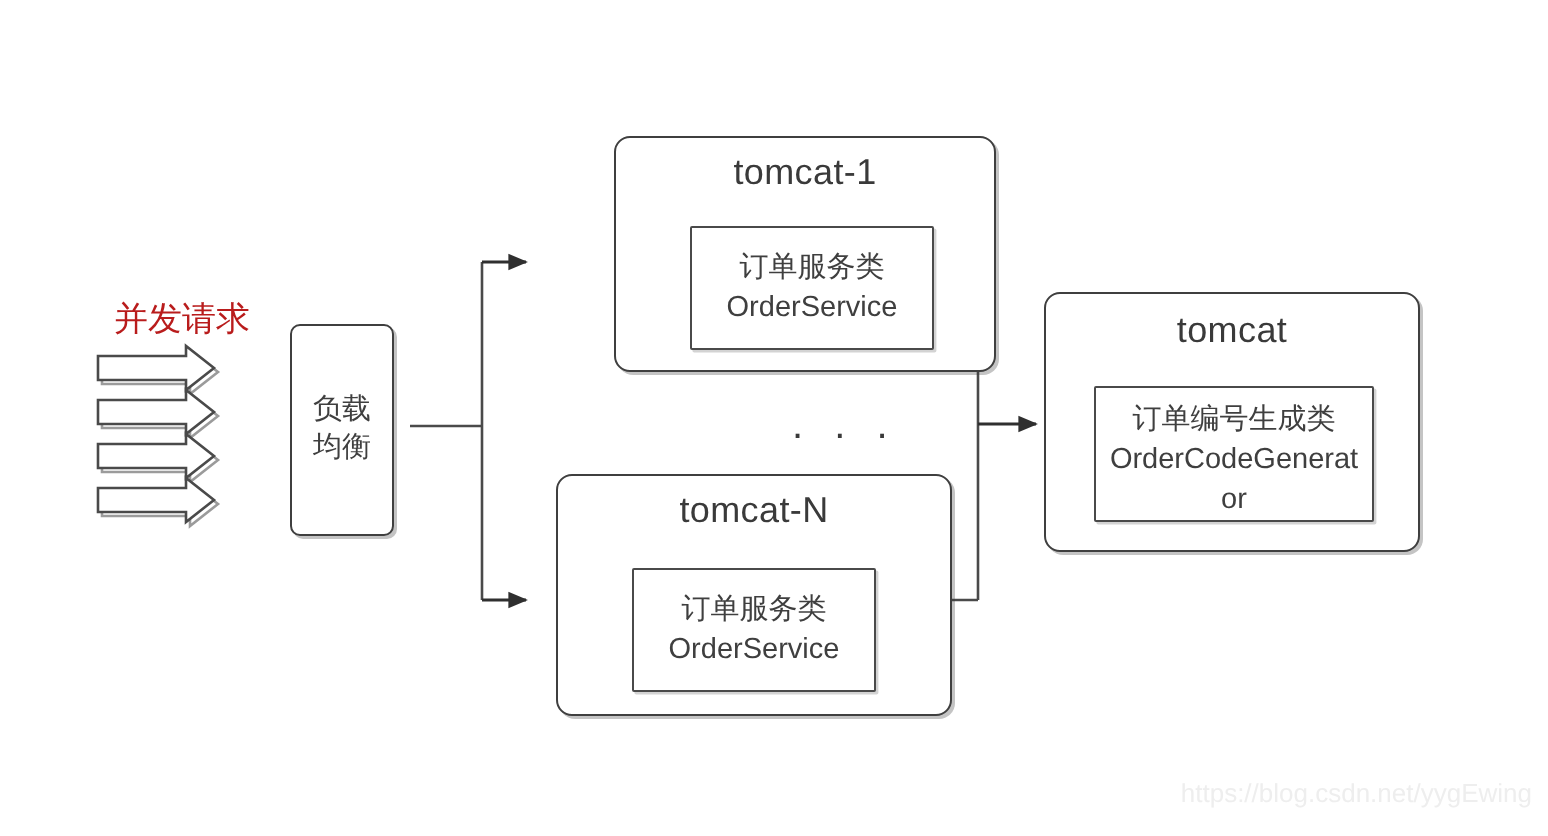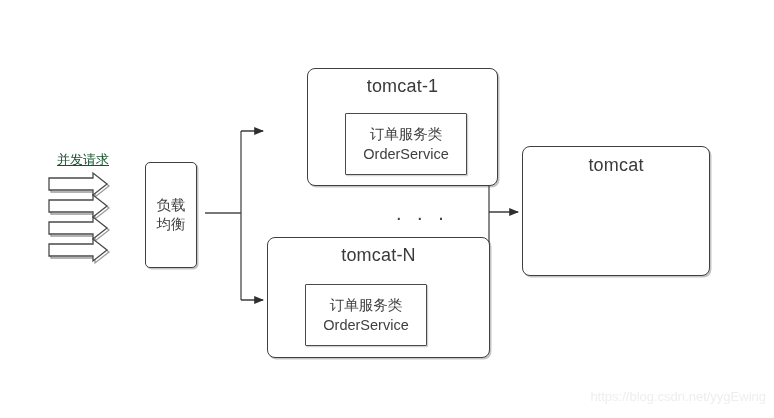--- a/index.html
+++ b/index.html
@@ -61,25 +61,24 @@
     right: 0;
     top: 50%;
     transform: translateY(-50%);
     text-align: center;
     color: #3f3f3f;
     font-size: 14.5px;
     line-height: 19px;
   }
   .label-cn {
     position: absolute;
-    color: #14532d;
-    font-size: 13px;
+    color: #b91c1c;
+    font-size: 17px;
     line-height: 20px;
     white-space: nowrap;
-    text-decoration: underline;
   }
   .ellipsis {
     position: absolute;
     color: #3a3a3a;
     font-size: 20px;
     line-height: 20px;
     letter-spacing: 5px;
     white-space: nowrap;
   }
   .watermark {
@@ -173,29 +172,35 @@
     <div class="node inner" style="left:37px; top:44px; width:122px; height:62px;">
       <div class="inner-text" style="top:10px;">
         <span>订单服务类</span><br>
         <span>OrderService</span>
       </div>
     </div>
   </div>
 
   <div class="ellipsis" style="left:396px; top:203px;">. . .</div>
 
-  <div class="node outer" style="left:267px; top:237px; width:223px; height:121px;">
+  <div class="node outer" style="left:278px; top:237px; width:198px; height:121px;">
     <div class="node-title" style="top:6px;">tomcat-N</div>
     <div class="node inner" style="left:37px; top:46px; width:122px; height:62px;">
       <div class="inner-text" style="top:10px;">
         <span>订单服务类</span><br>
         <span>OrderService</span>
       </div>
     </div>
   </div>
 
   <div class="node outer" style="left:522px; top:146px; width:188px; height:130px;">
     <div class="node-title" style="top:7px;">tomcat</div>
+    <div class="node inner" style="left:24px; top:46px; width:140px; height:68px;">
+      <div class="inner-text" style="top:6px;">
+        <span>订单编号生成类</span><br>
+        <span>OrderCodeGenerator</span>
+      </div>
+    </div>
   </div>
 
   <div class="watermark" style="right:8px; bottom:13px;">https://blog.csdn.net/yygEwing</div>
 
 </div>
 
 </body></html>

